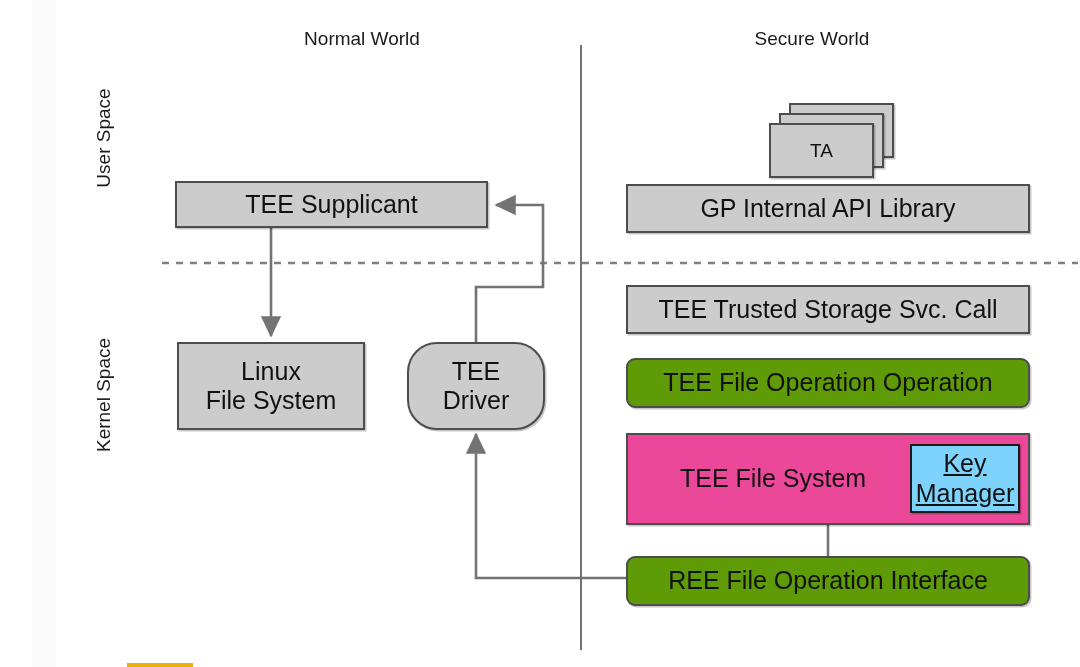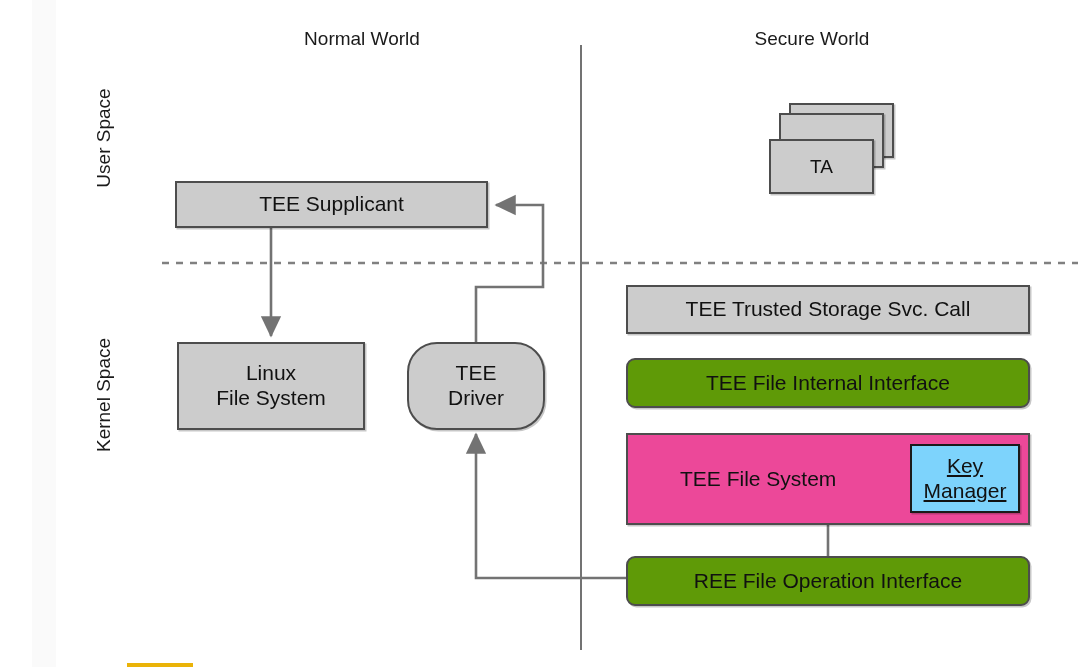--- a/index.html
+++ b/index.html
@@ -55,21 +55,21 @@
   }
 
   
   .box {
     position: absolute;
     box-sizing: border-box;
     display: flex;
     align-items: center;
     justify-content: center;
     text-align: center;
-    font-size: 21px;
+    font-size: 25px;
     line-height: 1.18;
     color: #111111;
     border: 2px solid #4d4d4d;
     background: #cccccc;
     box-shadow: 1.5px 1.5px 0 rgba(0,0,0,0.22);
     white-space: pre-line;
   }
   .box.grey   { background: #cccccc; border-color: #4d4d4d; }
   .box.green  { background: #5f9a07; border-color: #4d4d4d; border-radius: 9px; }
   .box.blue   { background: #ec4899; border-color: #4d4d4d; }
@@ -137,29 +137,30 @@
 
   <div class="box grey" style="left:145px; top:342px; width:188px; height:88px;">Linux
 File System</div>
 
   <div class="box grey" style="left:375px; top:342px; width:138px; height:88px;border-radius:30px;">TEE
 Driver</div>
 
   <div class="ta-stack" style="left:737px; top:103px; width:125px; height:75px;">
     <div class="ta-card" style="left:20px; top:0px; width:105px; height:55px;"></div>
     <div class="ta-card" style="left:10px; top:10px; width:105px; height:55px;"></div>
-    <div class="ta-card front" style="left:0px; top:36px; width:105px; height:55px;">
+    <div class="ta-card front" style="left:0px; top:20px; width:105px; height:55px;">
       <span>TA</span>
     </div>
   </div>
 
+  <div class="box grey" style="left:594px; top:184px; width:404px; height:49px;">GP Internal API Library</div>
 
   <div class="box grey" style="left:594px; top:285px; width:404px; height:49px;">TEE Trusted Storage Svc.  Call</div>
 
-  <div class="box green" style="left:594px; top:358px; width:404px; height:50px;">TEE File Internal Interface</div>
+  <div class="box green" style="left:594px; top:358px; width:404px; height:50px;">TEE File Operation Operation</div>
 
   <div class="box blue filesystem" style="left:594px; top:433px; width:404px; height:92px;">
     <span>TEE File System</span>
   </div>
 
   <div class="box yellow" style="left:878px; top:444px; width:110px; height:69px;">Key
 Manager</div>
 
   <div class="box green" style="left:594px; top:556px; width:404px; height:50px;">REE File Operation Interface</div>
 

